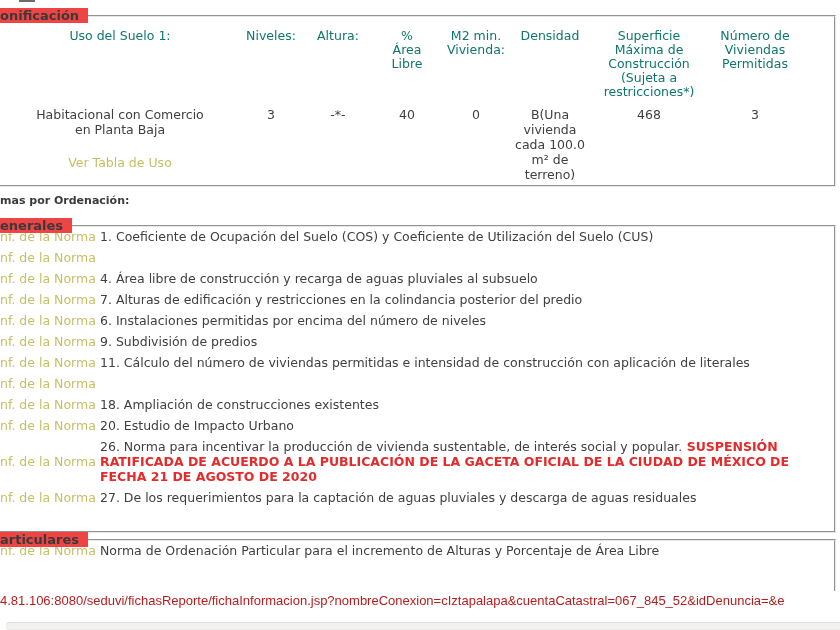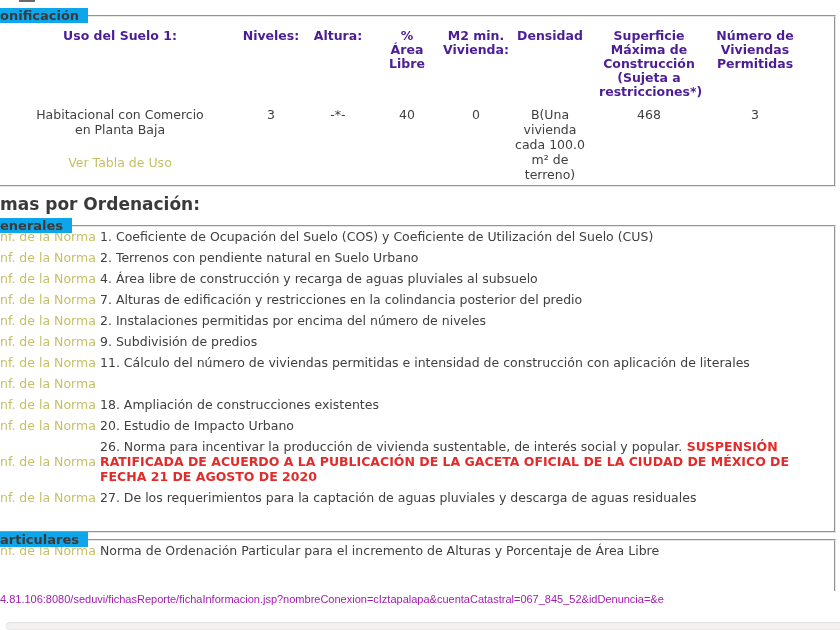--- a/index.html
+++ b/index.html
@@ -6,60 +6,60 @@
   html,body { margin:0; padding:0; }
   body {
     width:840px; height:630px; position:relative; overflow:hidden;
     background:#ffffff; color:#3f3f3f;
     font-family:"DejaVu Sans", sans-serif; font-size:12.5px;
   }
 
   
   .fs { position:absolute; left:0; border:2px groove #e7e7e7; border-left:none; }
   .fs-legend {
-    position:absolute; top:-9px; left:0; background:#0ea5e9;
+    position:absolute; top:-9px; left:0; background:#ef4444;
     padding:0 9px 0 0; font-weight:bold; font-size:13px; color:#3a3a3a;
   }
 
   #fs-zonificacion { top:15px;  width:836px; height:172px; }
   #fs-generales    { top:225px; width:836px; height:308px; }
   #fs-particulares { top:539px; width:836px; height:52px; border-bottom:none; }
 
   
   table.zon { border-collapse:collapse; table-layout:fixed; width:800px; margin:12px 0 0 0; }
   table.zon th, table.zon td {
     vertical-align:top; text-align:center; padding:0;
-    font-size:12.5px; line-height:14px; font-weight:bold; color:#4c1d95;
+    font-size:12.5px; line-height:14px; font-weight:normal; color:#0f766e;
   }
   table.zon td { padding-top:8px; font-weight:normal; color:#404040; line-height:15px; }
   .c1{width:240px}.c2{width:62px}.c3{width:72px}.c4{width:66px}
   .c5{width:72px}.c6{width:76px}.c7{width:122px}.c8{width:90px}
   .w38 { display:inline-block; max-width:38px; }
   .w100{ display:inline-block; max-width:100px; }
   .w175{ display:inline-block; max-width:175px; }
   .w70 { display:inline-block; max-width:70px; }
 
   a.link, .link { color:#c6bf64; text-decoration:none; cursor:pointer; }
   .uso-link { display:block; margin-top:18px; }
 
   
-  #normas-title { position:absolute; top:194px; left:0; font-weight:bold; font-size:17px; color:#3a3a3a; }
+  #normas-title { position:absolute; top:194px; left:0; font-weight:bold; font-size:11px; color:#3a3a3a; }
 
   
   .norm-list { padding:2px 0 0 0; }
   .norm-row { display:flex; align-items:flex-start; margin-bottom:6px; line-height:15px; }
   .norm-row.multi { align-items:center; }
   .norm-link { flex:0 0 100px; width:100px; color:#c6bf64; cursor:pointer; }
   .norm-text { flex:1; padding-right:2px; color:#404040; }
   .norm-text .red { color:#e32b2b; font-weight:bold; }
 
   
   #status-url {
     position:absolute; top:593px; left:0; white-space:nowrap;
-    font-family:"Liberation Sans", sans-serif; font-size:11px; color:#a21caf;
+    font-family:"Liberation Sans", sans-serif; font-size:13px; color:#b91c1c;
   }
 
   
   #bottom-strip {
     position:absolute; top:622px; left:6px; width:840px; height:8px;
     background:#f2f1ef; border-radius:4px 0 0 4px;
     box-shadow: inset 0 1px 0 #e1e1e1, inset 0 -1px 0 #e9e9e9;
   }
 
   
@@ -105,33 +105,32 @@
 
 <div class="fs" id="fs-generales">
   <span class="fs-legend">enerales</span>
   <div class="norm-list" id="generales-list">
       <div class="norm-row">
         <span class="norm-link">nf. de la Norma</span>
         <span class="norm-text">1. Coeficiente de Ocupación del Suelo (COS) y Coeficiente de Utilización del Suelo (CUS)</span>
       </div>
       <div class="norm-row">
         <span class="norm-link">nf. de la Norma</span>
-        <span class="norm-text">2. Terrenos con pendiente natural en Suelo Urbano</span>
       </div>
       <div class="norm-row">
         <span class="norm-link">nf. de la Norma</span>
         <span class="norm-text">4. Área libre de construcción y recarga de aguas pluviales al subsuelo</span>
       </div>
       <div class="norm-row">
         <span class="norm-link">nf. de la Norma</span>
         <span class="norm-text">7. Alturas de edificación y restricciones en la colindancia posterior del predio</span>
       </div>
       <div class="norm-row">
         <span class="norm-link">nf. de la Norma</span>
-        <span class="norm-text">2. Instalaciones permitidas por encima del número de niveles</span>
+        <span class="norm-text">6. Instalaciones permitidas por encima del número de niveles</span>
       </div>
       <div class="norm-row">
         <span class="norm-link">nf. de la Norma</span>
         <span class="norm-text">9. Subdivisión de predios</span>
       </div>
       <div class="norm-row">
         <span class="norm-link">nf. de la Norma</span>
         <span class="norm-text">11. Cálculo del número de viviendas permitidas e intensidad de construcción con aplicación de literales</span>
       </div>
       <div class="norm-row">

